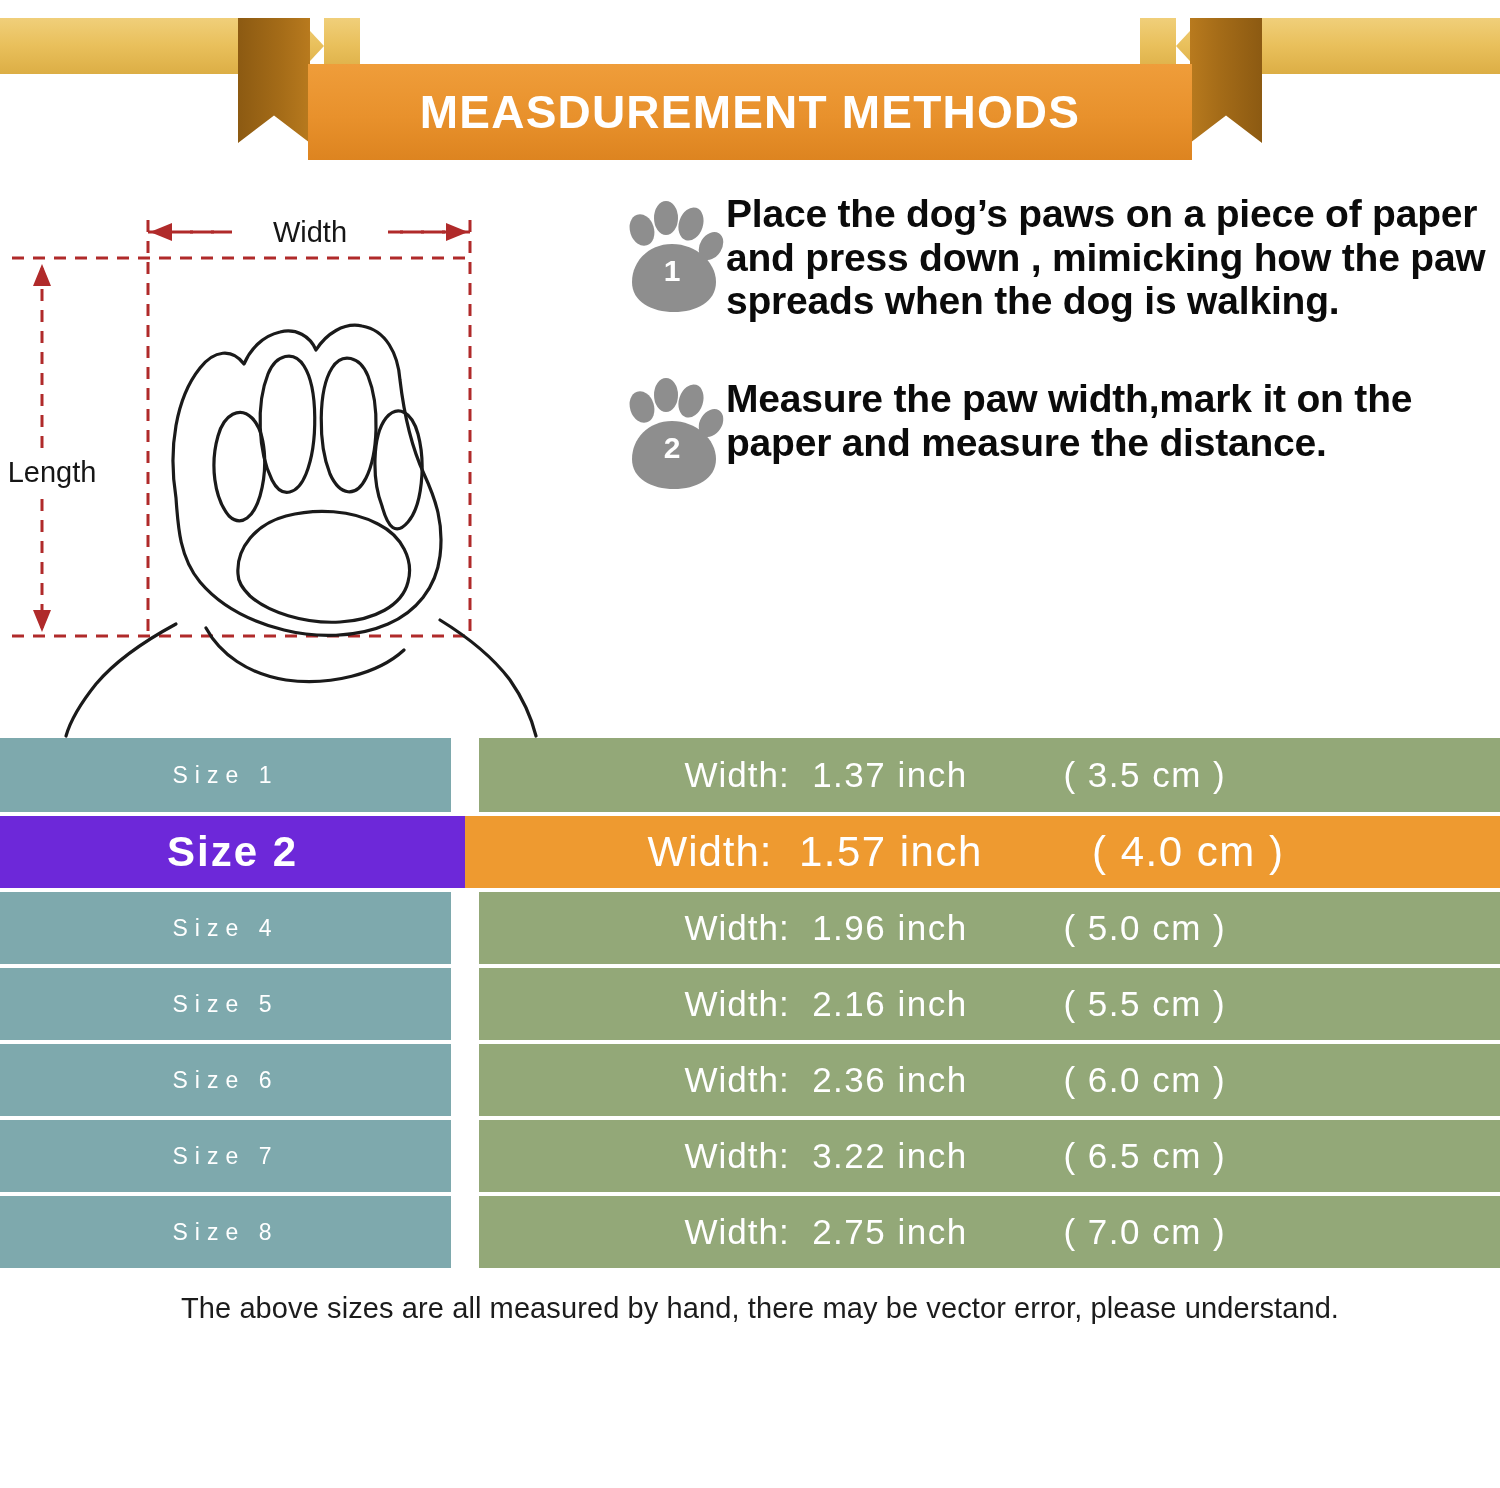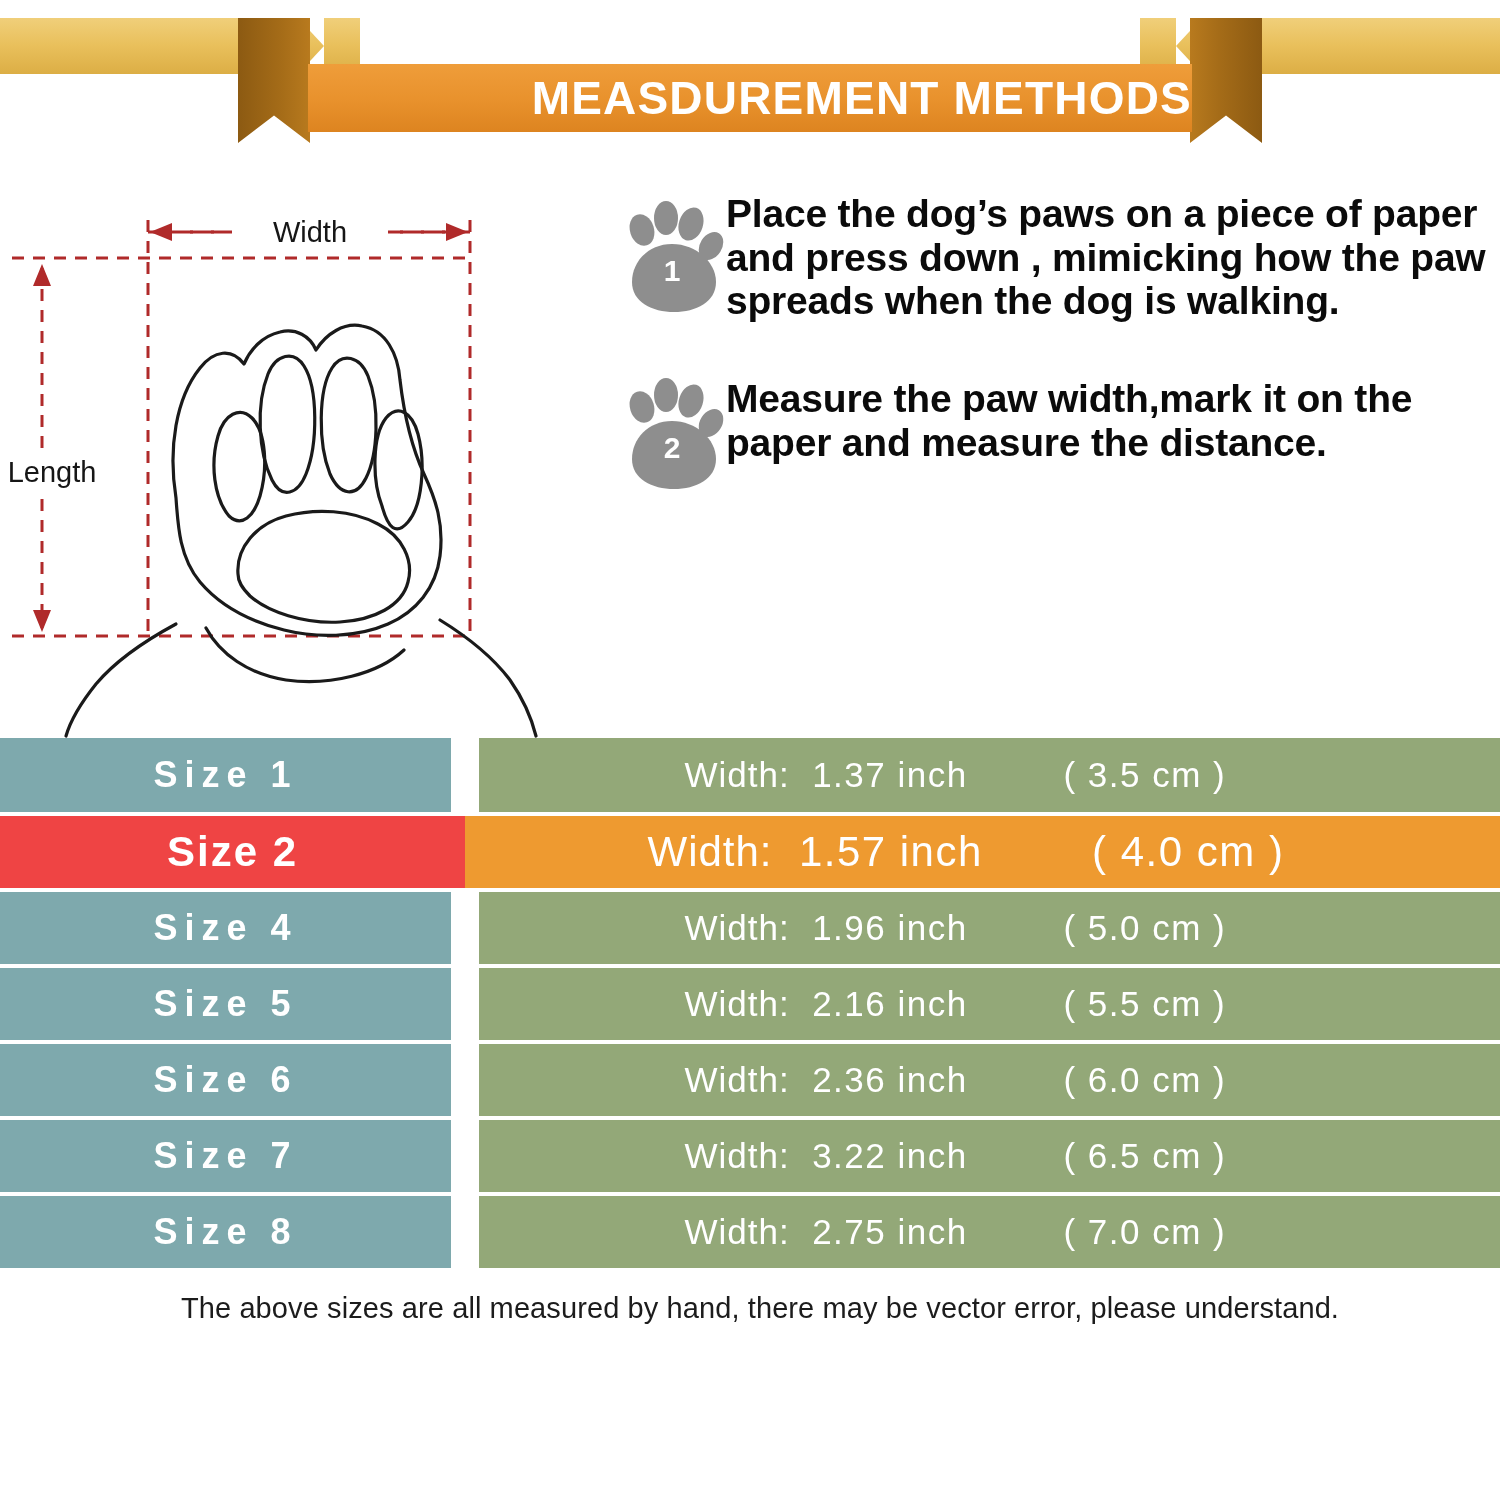--- a/index.html
+++ b/index.html
@@ -58,25 +58,25 @@
     height: 125px;
     background: linear-gradient(270deg, #8c5a12 0%, #a56c18 60%, #b87a1e 100%);
     clip-path: polygon(0 0, 100% 0, 100% 100%, 50% 78%, 0 100%);
   }
 
   .banner-center {
     position: absolute;
     left: 308px;
     top: 64px;
     width: 884px;
-    height: 68px;
+    height: 96px;
     background: linear-gradient(180deg, #ef9d3a 0%, #e8912c 55%, #dd8420 100%);
     display: flex;
     align-items: center;
-    justify-content: flex-end;
+    justify-content: center;
   }
   .banner-title {
     color: #ffffff;
     font-size: 46px;
     font-weight: bold;
     letter-spacing: 1.2px;
     white-space: nowrap;
   }
 
   
@@ -147,46 +147,45 @@
   .table td {
     padding: 0;
     vertical-align: middle;
     color: #ffffff;
   }
   .col-size { width: 465px; }
   .col-val { width: 1035px; }
 
   .size-cell {
     background: #7ea9ad;
-    font-size: 36px;
+    font-size: 23px;
     letter-spacing: 7px;
     text-align: center;
     border-bottom: 4px solid #ffffff;
     border-right: 28px solid #ffffff;
-    font-weight: bold;
   }
   .val-cell {
     background: #93a878;
     font-size: 35px;
     letter-spacing: 1.5px;
     text-align: center;
     border-bottom: 4px solid #ffffff;
   }
   .val-inner {
     display: inline-block;
     min-width: 620px;
     text-align: left;
     padding-left: 10px;
   }
   .val-inner .w-label { letter-spacing: 1px; }
   .val-inner .inch { display: inline-block; min-width: 240px; }
   .val-inner .cm { display: inline-block; }
 
   tr.highlight .size-cell {
-    background: #ef4444;
+    background: #6d28d9;
     font-size: 42px;
     font-weight: bold;
     letter-spacing: 2px;
     border-right: 0;
   }
   tr.highlight .val-cell {
     background: #ee9a30;
     font-size: 42px;
     font-weight: normal;
   }

